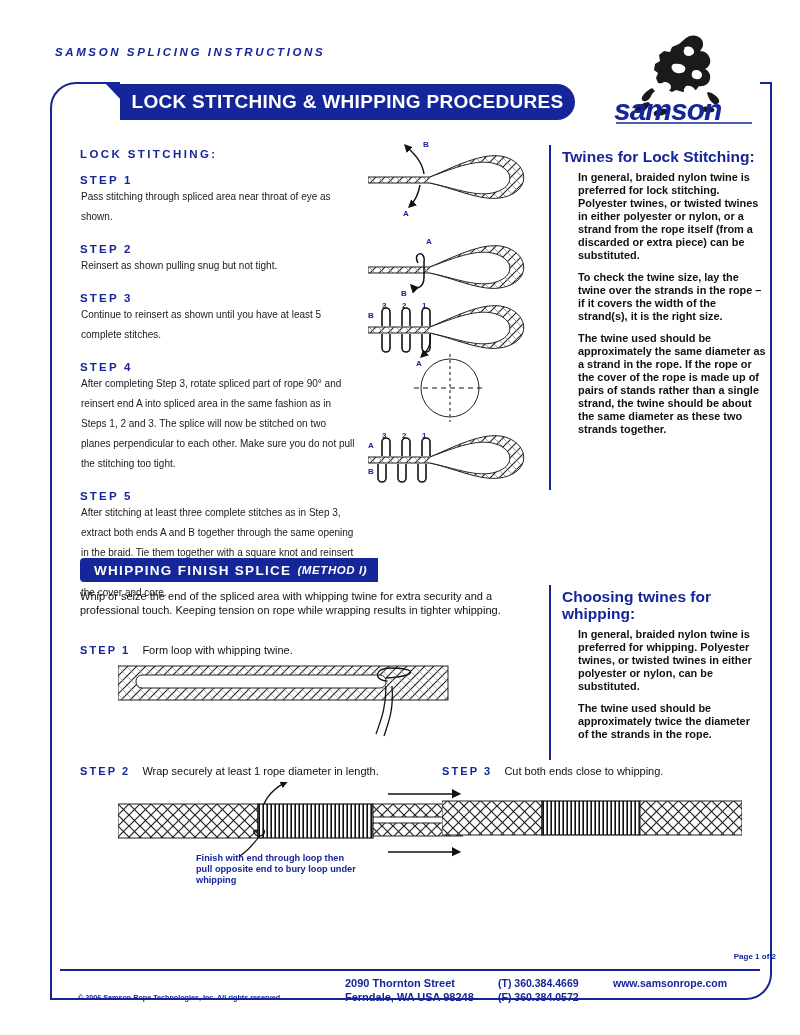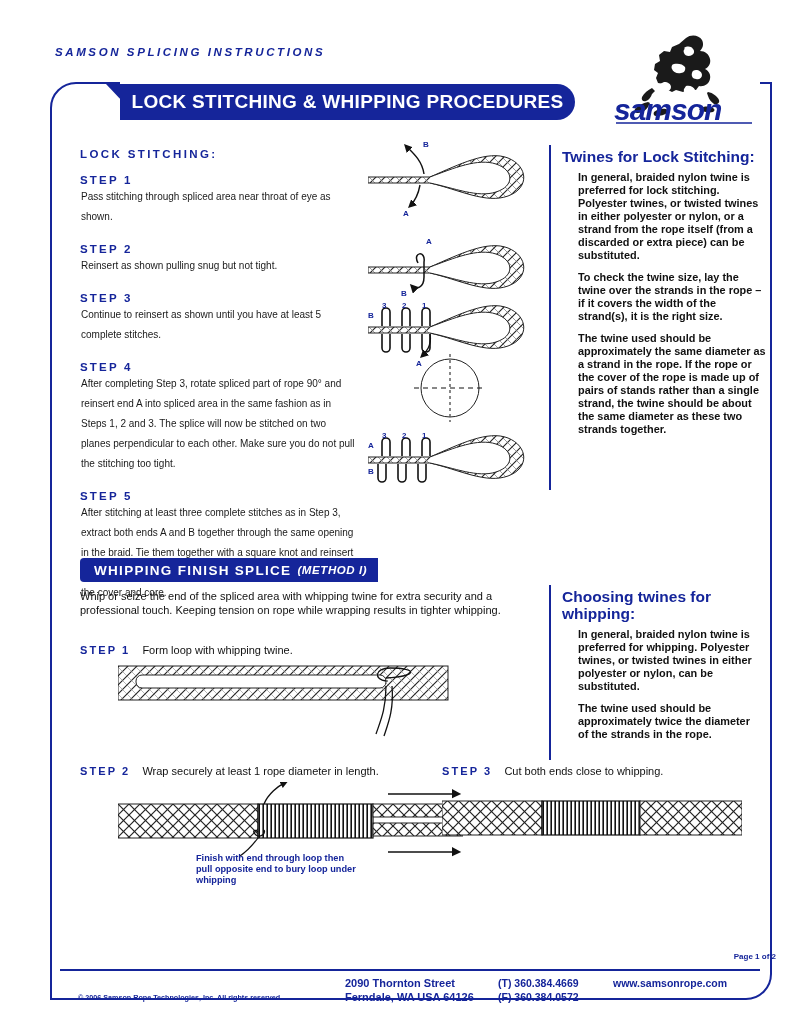--- a/index.html
+++ b/index.html
@@ -368,21 +368,21 @@
 
   <div class="pagenum">Page 1 of 2</div>
   <div class="foot-rule"></div>
   <div class="foot-rule2"></div>
   <div class="frame-mask-bottom"></div>
 
   <div class="copyright">© 2006 Samson Rope Technologies, Inc. All rights reserved.</div>
 
   <div class="addr">
     <div>2090 Thornton Street</div>
-    <div>Ferndale, WA USA 64126</div>
+    <div>Ferndale, WA USA 98248</div>
   </div>
 
   <div class="phone">
     <div>(T) 360.384.4669</div>
     <div>(F) 360.384.0572</div>
   </div>
 
   <div class="web">www.samsonrope.com</div>
 
 </div>

